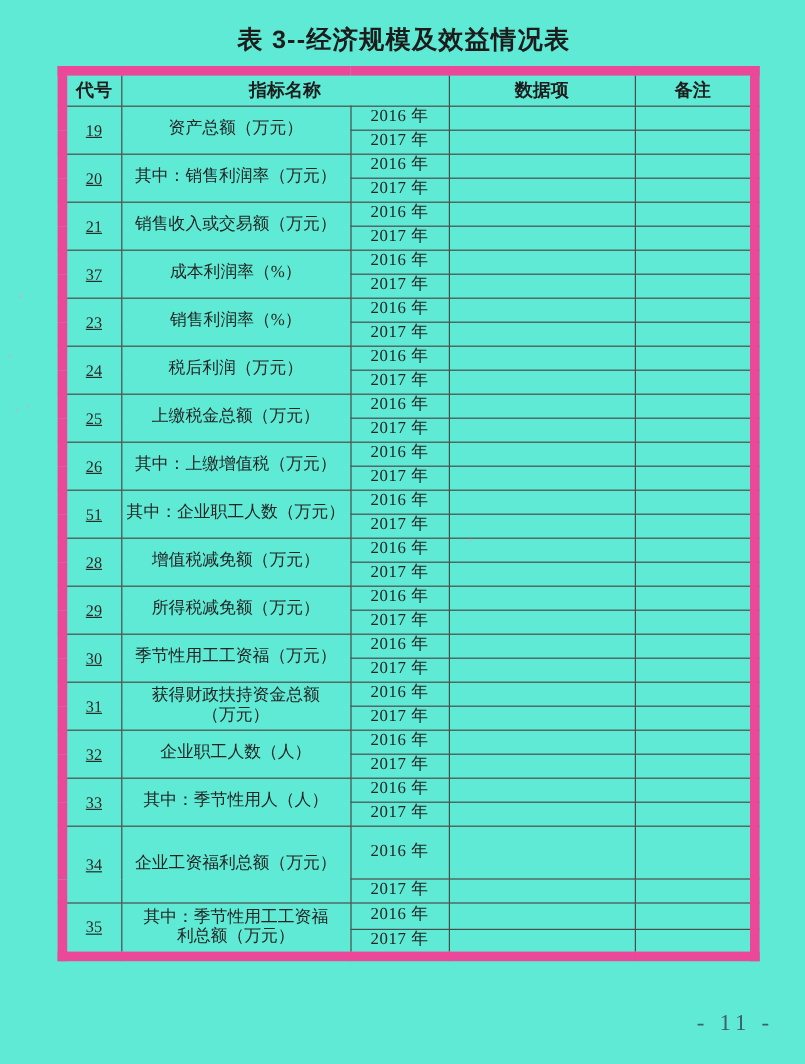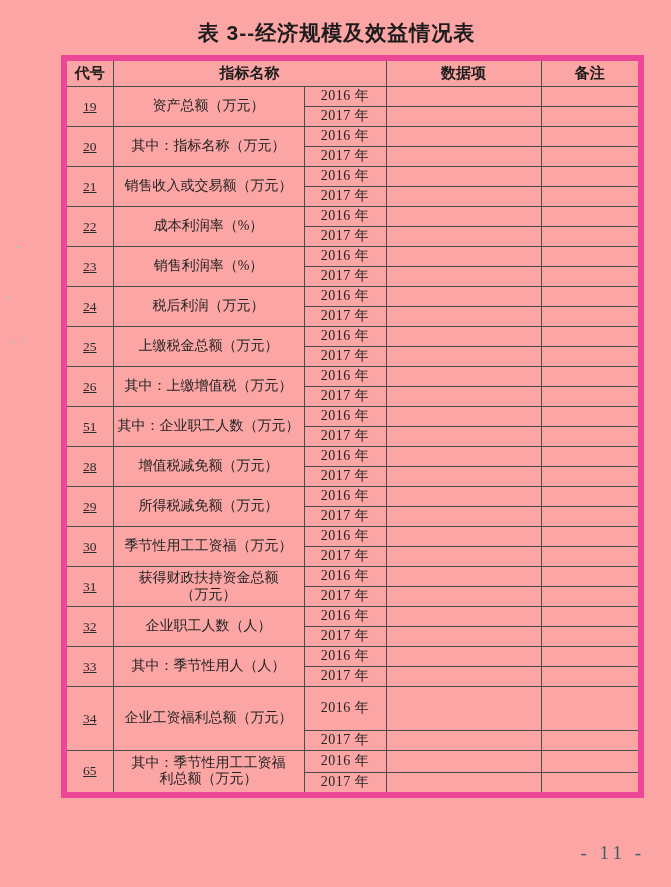--- a/index.html
+++ b/index.html
@@ -1,36 +1,36 @@
 <!DOCTYPE html>
 <html><head>
 <meta charset="utf-8">
 <style>
   html,body{margin:0;padding:0;}
   body{background:#e9e9e9;}
   .page{
     position:relative;
     width:671px;height:887px;
-    background:#fca5a5;
+    background:#5eead4;
     font-family:"Liberation Serif","DejaVu Serif",serif;
     color:#242424;
     overflow:hidden;
     margin:0 auto;
   }
   .title{
     position:absolute;left:48px;top:19px;width:577px;margin:0;
     text-align:center;
     font-family:"Liberation Sans","DejaVu Sans",sans-serif;
     font-size:21px;font-weight:bold;letter-spacing:1px;
     color:#1c1c1c;
   }
   table.main{
-    position:absolute;left:61px;top:55px;width:577px;
+    position:absolute;left:48px;top:55px;width:577px;
     border-collapse:collapse;table-layout:fixed;
-    border:6px solid #ec4899;
+    border:8px solid #ec4899;
   }
   table.main th, table.main td{
     border:1px solid #4c4c4c;
     padding:0 2px;
     text-align:center;vertical-align:middle;
     overflow:hidden;
   }
   thead th{
     height:25px;
     font-family:"Liberation Sans","DejaVu Sans",sans-serif;
@@ -84,21 +84,21 @@
           <td class="datac"></td>
           <td class="rem"></td>
         </tr>
         <tr>
           <td class="year">2017 年</td>
           <td class="datac"></td>
           <td class="rem"></td>
         </tr>
         <tr>
           <td class="code" rowspan="2">20</td>
-          <td class="ind" rowspan="2">其中：指标名称（万元）</td>
+          <td class="ind" rowspan="2">其中：销售利润率（万元）</td>
           <td class="year">2016 年</td>
           <td class="datac"></td>
           <td class="rem"></td>
         </tr>
         <tr>
           <td class="year">2017 年</td>
           <td class="datac"></td>
           <td class="rem"></td>
         </tr>
         <tr>
@@ -107,21 +107,21 @@
           <td class="year">2016 年</td>
           <td class="datac"></td>
           <td class="rem"></td>
         </tr>
         <tr>
           <td class="year">2017 年</td>
           <td class="datac"></td>
           <td class="rem"></td>
         </tr>
         <tr>
-          <td class="code" rowspan="2">22</td>
+          <td class="code" rowspan="2">37</td>
           <td class="ind" rowspan="2">成本利润率（%）</td>
           <td class="year">2016 年</td>
           <td class="datac"></td>
           <td class="rem"></td>
         </tr>
         <tr>
           <td class="year">2017 年</td>
           <td class="datac"></td>
           <td class="rem"></td>
         </tr>
@@ -264,21 +264,21 @@
           <td class="year">2016 年</td>
           <td class="datac"></td>
           <td class="rem"></td>
         </tr>
         <tr>
           <td class="year">2017 年</td>
           <td class="datac"></td>
           <td class="rem"></td>
         </tr>
         <tr class="h22">
-          <td class="code" rowspan="2">65</td>
+          <td class="code" rowspan="2">35</td>
           <td class="ind" rowspan="2">其中：季节性用工工资福
 利总额（万元）</td>
           <td class="year">2016 年</td>
           <td class="datac"></td>
           <td class="rem"></td>
         </tr>
         <tr class="h22">
           <td class="year">2017 年</td>
           <td class="datac"></td>
           <td class="rem"></td>

